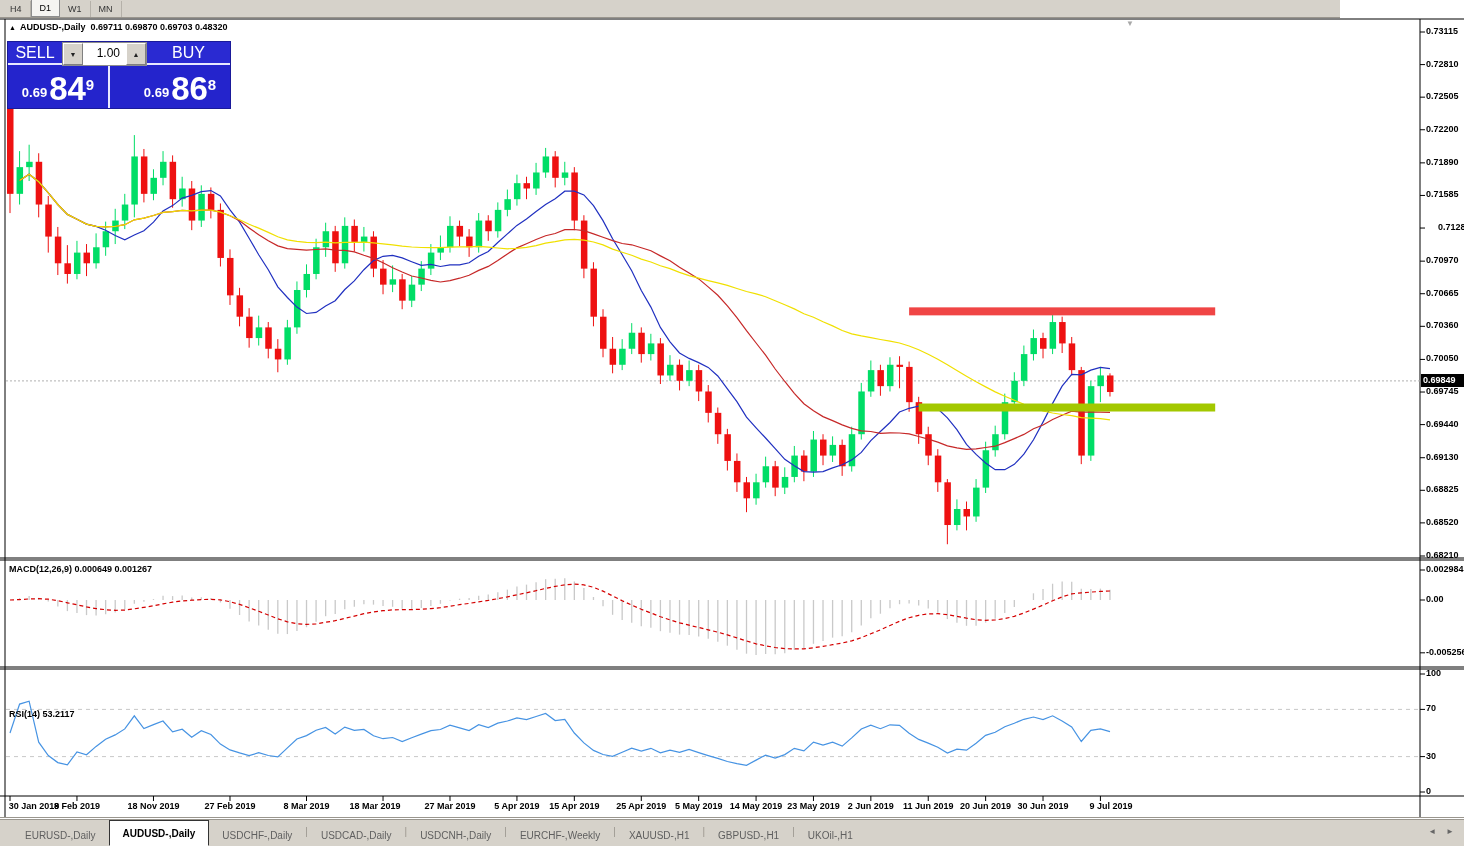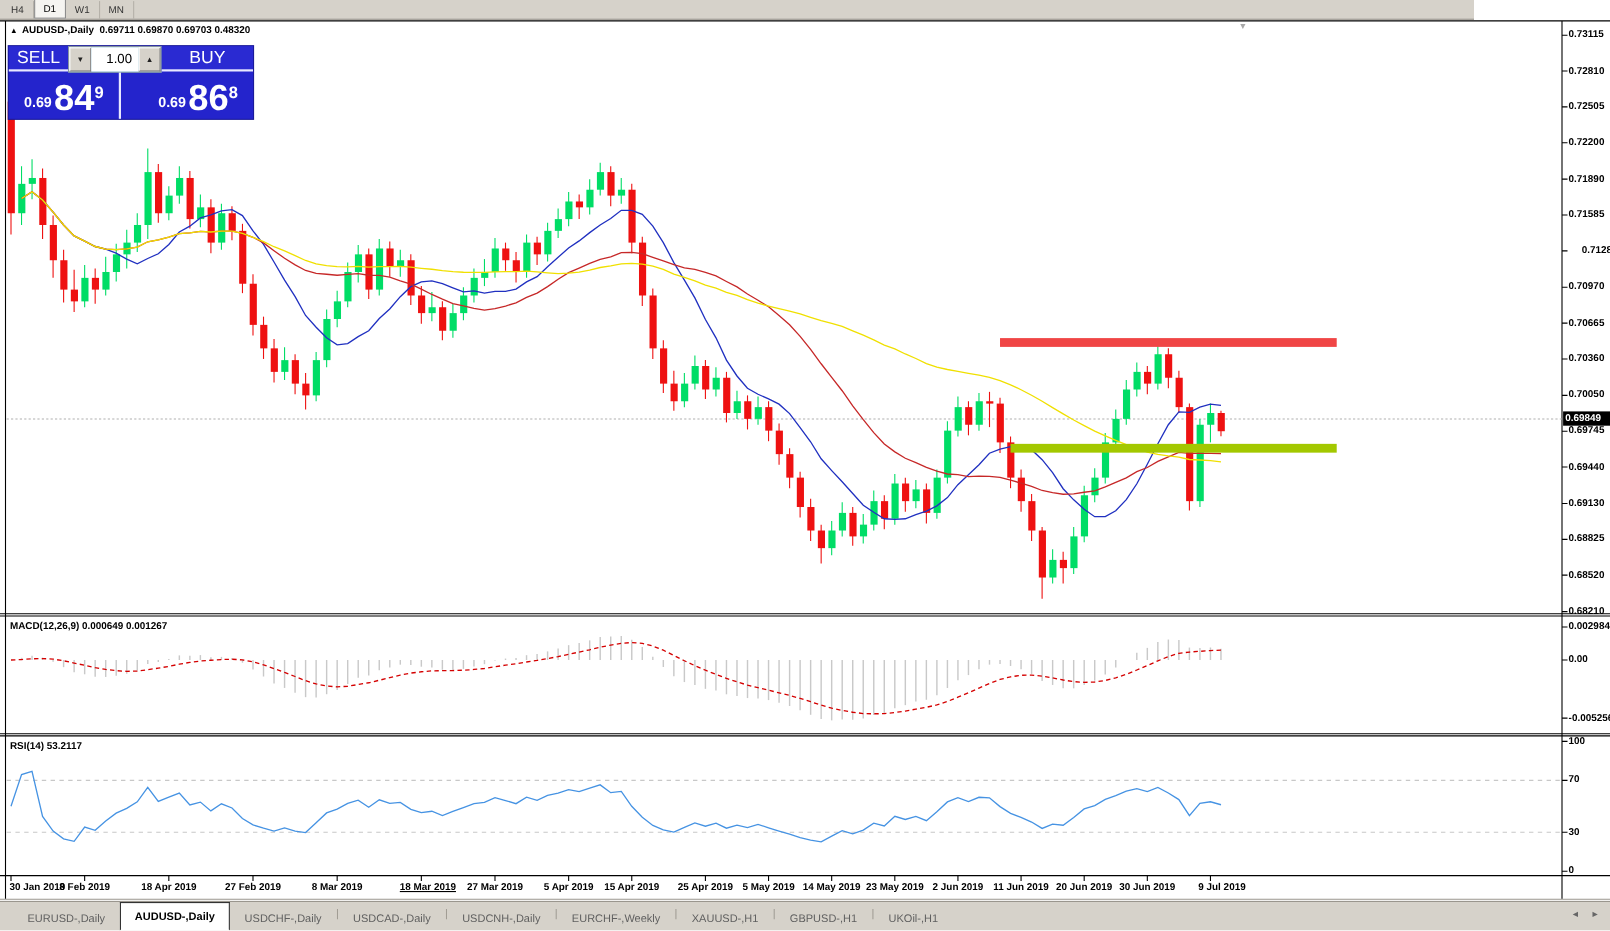--- a/index.html
+++ b/index.html
@@ -14,36 +14,36 @@
   
   .title-row{position:absolute;top:22px;left:9px;font-size:9px;font-weight:bold;color:#000;z-index:6;}
   .title-row .tri{font-size:7px;margin-right:4px;}
   .shift-marker{position:absolute;left:1126px;top:19px;font-size:8px;color:#a8a8a8;z-index:5;}
   
   .trade-panel{position:absolute;left:8px;top:42px;width:222px;height:66px;background:#2424cc;
                z-index:10;box-shadow:0 0 0 1px #1a1a9a;}
   .tp-row1{position:absolute;top:0;left:0;right:0;height:24px;display:flex;}
   .tp-btn{width:54px;height:23px;background:#2a2ad2;color:#fff;font-size:16px;display:flex;
           align-items:center;justify-content:center;border-bottom:2px solid #e8e8ff;box-sizing:border-box;}
-  .tp-spin{flex:1;display:flex;height:24px;background:#7dd3fc;border:1px solid #8d8d8d;box-sizing:border-box;}
+  .tp-spin{flex:1;display:flex;height:24px;background:#000000;border:1px solid #8d8d8d;box-sizing:border-box;}
   .tp-arrow{width:18px;background:#d6d2ca;border:1px solid #fff;border-right-color:#808080;border-bottom-color:#808080;
             font-size:7px;color:#222;display:flex;align-items:center;justify-content:center;}
   .tp-vol{flex:1;background:#fff;font-size:12px;color:#000;text-align:right;padding:3px 6px 0 0;}
   .tp-row2{position:absolute;top:24px;left:0;right:0;bottom:0;display:flex;gap:20px;}
   .tp-price{flex:1;color:#fff;display:flex;align-items:flex-end;justify-content:center;padding-bottom:3px;}
   .tp-price.sell{border-right:2px solid #e8e8ff;}
   .tp-small{font-size:13px;font-weight:bold;margin:0 2px 5px 0;}
   .tp-big{font-size:33px;font-weight:bold;line-height:33px;}
   .tp-sup{font-size:15px;font-weight:bold;transform:translateY(-12px);}
   
   .ax-label{position:absolute;left:1426px;font-size:9px;font-weight:bold;color:#000;white-space:nowrap;}
   .date-label{position:absolute;top:801px;font-size:9px;font-weight:bold;color:#000;width:64px;text-align:center;white-space:nowrap;}
   .panel-title{position:absolute;left:9px;font-size:9px;font-weight:bold;color:#000;z-index:4;}
   #macd-title{top:564px;}
-  #rsi-title{top:673px;}
+  #rsi-title{top:709px;}
   .price-badge{position:absolute;left:1421px;width:43px;height:13px;background:#000;color:#fff;
                font-size:9px;font-weight:bold;line-height:13px;padding-left:2px;z-index:7;}
   
   .tab-bar{position:absolute;top:819px;left:0;width:1464px;height:27px;background:#d6d2ca;
            border-top:1px solid #9a968e;display:flex;align-items:flex-end;padding-left:12px;box-sizing:border-box;}
   .tab{height:21px;padding:0 13px;font-size:10px;color:#5f5f5f;display:flex;align-items:center;white-space:nowrap;}
   .tab.active{background:#fff;border:1px solid #333;border-bottom:1px solid #fff;font-weight:bold;color:#000;height:24px;}
   .tab-sep{color:#9a968e;font-size:10px;align-self:center;margin-bottom:3px;}
   .tab-scroll{position:absolute;right:10px;top:827px;display:flex;gap:10px;z-index:5;}
   .tab-scroll span{font-size:8px;color:#666;}
@@ -532,24 +532,24 @@
   </div>
 <div id="rsi-axis">
     <div class="ax-label" style="top: 668px;">100</div>
     <div class="ax-label" style="top: 703.4px;">70</div>
     <div class="ax-label" style="top: 750.6px;">30</div>
     <div class="ax-label" style="top: 786px;">0</div>
   </div>
 <div id="date-axis">
     <div class="date-label" style="left: 2px;">30 Jan 2019</div>
     <div class="date-label" style="left: 44.955px;">8 Feb 2019</div>
-    <div class="date-label" style="left: 121.475px;">18 Apr 2019</div>
+    <div class="date-label" style="left: 121.475px;">18 Nov 2019</div>
     <div class="date-label" style="left: 197.995px;">27 Feb 2019</div>
     <div class="date-label" style="left: 274.515px;">8 Mar 2019</div>
-    <div class="date-label" style="left: 357px; text-decoration: underline;">18 Mar 2019</div>
+    <div class="date-label" style="left: 343px;">18 Mar 2019</div>
     <div class="date-label" style="left: 417.99px;">27 Mar 2019</div>
     <div class="date-label" style="left: 484.945px;">5 Apr 2019</div>
     <div class="date-label" style="left: 542.335px;">15 Apr 2019</div>
     <div class="date-label" style="left: 609.29px;">25 Apr 2019</div>
     <div class="date-label" style="left: 666.68px;">5 May 2019</div>
     <div class="date-label" style="left: 724.07px;">14 May 2019</div>
     <div class="date-label" style="left: 781.46px;">23 May 2019</div>
     <div class="date-label" style="left: 838.85px;">2 Jun 2019</div>
     <div class="date-label" style="left: 896.24px;">11 Jun 2019</div>
     <div class="date-label" style="left: 953.63px;">20 Jun 2019</div>

